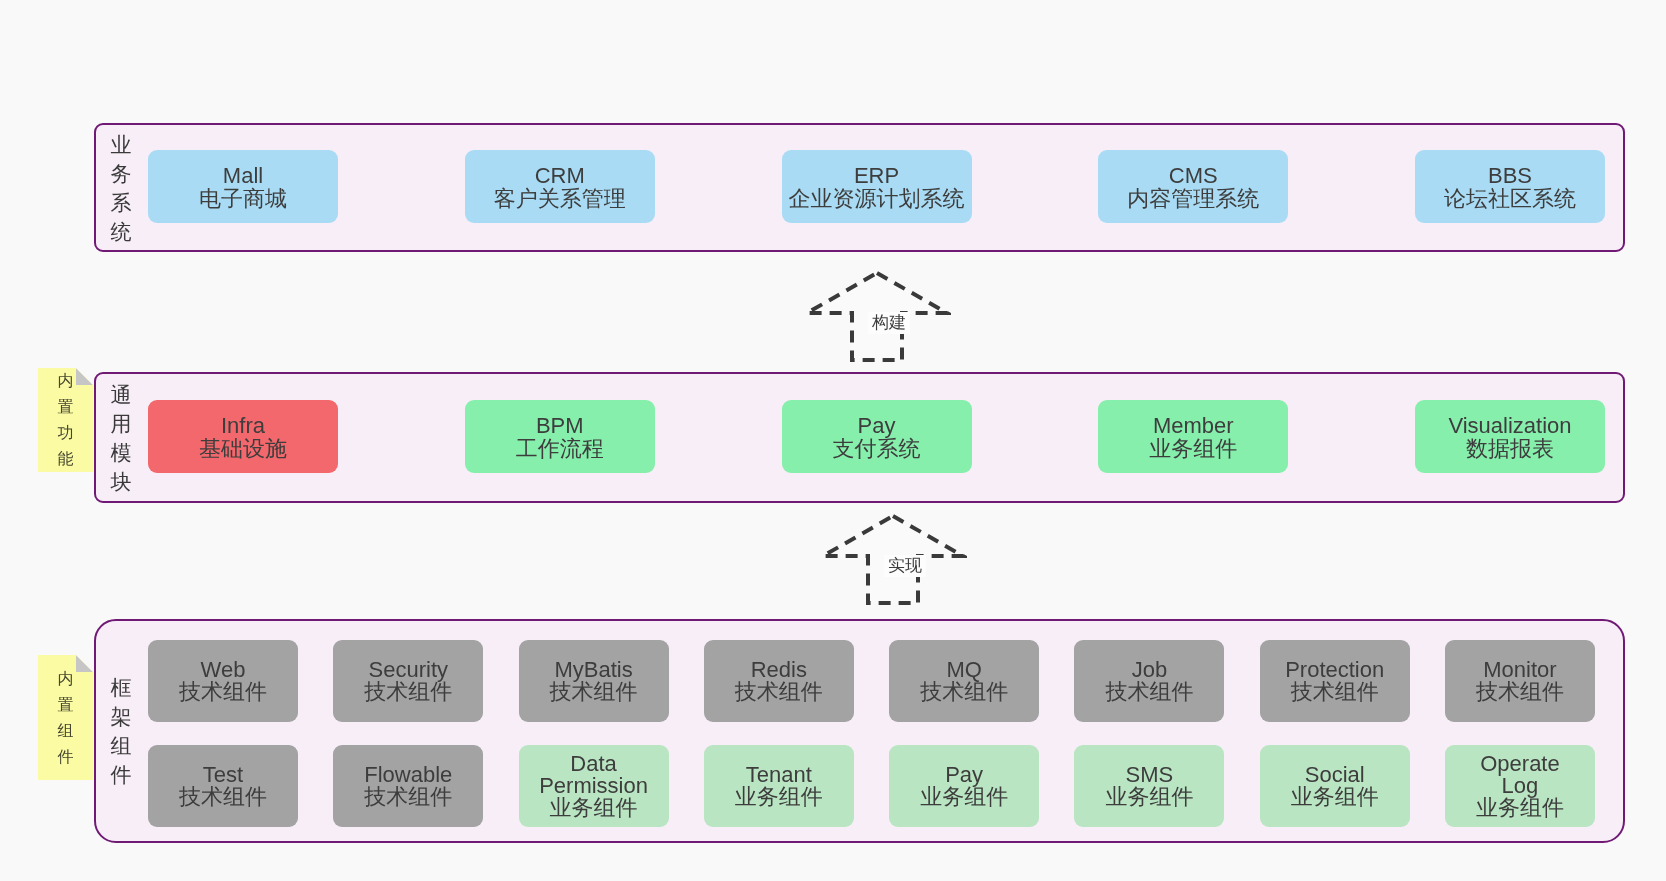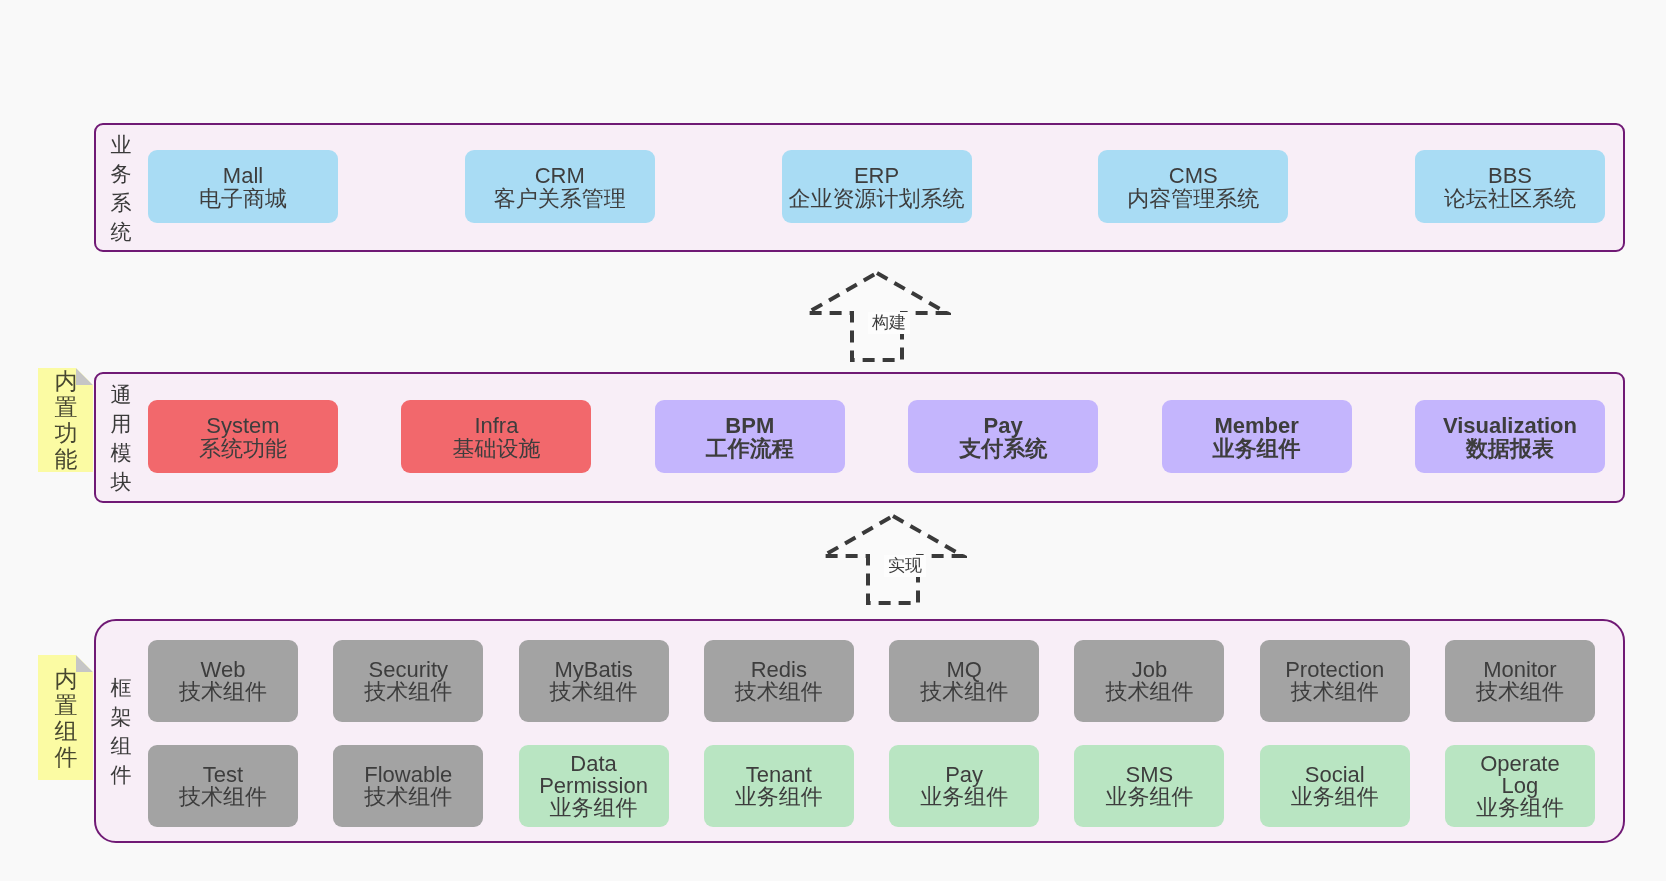--- a/index.html
+++ b/index.html
@@ -36,38 +36,38 @@
     box-sizing:border-box; border-radius:9px;
     display:flex; flex-direction:column; align-items:center; justify-content:center;
     text-align:center; font-size:22px; line-height:23px; color:#3d3d3d;
   }
   .box-190 { width:190px; height:73px; }
   .box-150 { width:150px; height:82px; padding:0 14px; line-height:22px; }
   .box span { display:block; }
 
   .blue        { background:#a9dcf4; }
   .red         { background:#f2686c; }
-  .pink        { background:#c4b5fd;font-weight:bold; }
+  .pink        { background:#86efac; }
   .green       { background:#a3a3a3; }
   .green-light { background:#b9e5c2; }
 
   .note {
     position:absolute; left:38px; width:55px; z-index:5;
     background:#fbfba3;
     display:flex; align-items:center; justify-content:center;
     clip-path: polygon(0 0, calc(100% - 17px) 0, 100% 17px, 100% 100%, 0 100%);
   }
   #note-modules    { top:368px; height:104px; }
   #note-components { top:655px; height:125px; }
   .note::after {
     content:""; position:absolute; top:0; right:0; width:17px; height:17px;
     background:#c6c6c6; clip-path: polygon(0 0, 100% 100%, 0 100%);
   }
   .note-text {
-    width:22px; font-size:23px; line-height:26px; text-align:center;
+    width:22px; font-size:16px; line-height:26px; text-align:center;
     word-break:break-all; line-break:anywhere; color:#474730;
   }
 
   .arrow { position:absolute; width:148px; height:96px; z-index:3; }
   #arrow-build     { left:803px; top:270px; }
   #arrow-implement { left:819px; top:513px; }
   .arrow svg { position:absolute; left:0; top:0; }
   .arrow polygon {
     fill:#fafafa; stroke:#3a3a3a; stroke-width:4; stroke-dasharray:12 8;
   }
@@ -118,24 +118,20 @@
 <div class="note" id="note-modules">
   <div class="note-text">内置功能</div>
 </div>
 
 <div class="band" id="band-modules">
   <div class="vlabel">
     <div class="vlabel-text">通用模块</div>
   </div>
   <div class="row">
     <div class="box box-190 red">
-      <span>System</span>
-      <span>系统功能</span>
-    </div>
-    <div class="box box-190 red">
       <span>Infra</span>
       <span>基础设施</span>
     </div>
     <div class="box box-190 pink">
       <span>BPM</span>
       <span>工作流程</span>
     </div>
     <div class="box box-190 pink">
       <span>Pay</span>
       <span>支付系统</span>

